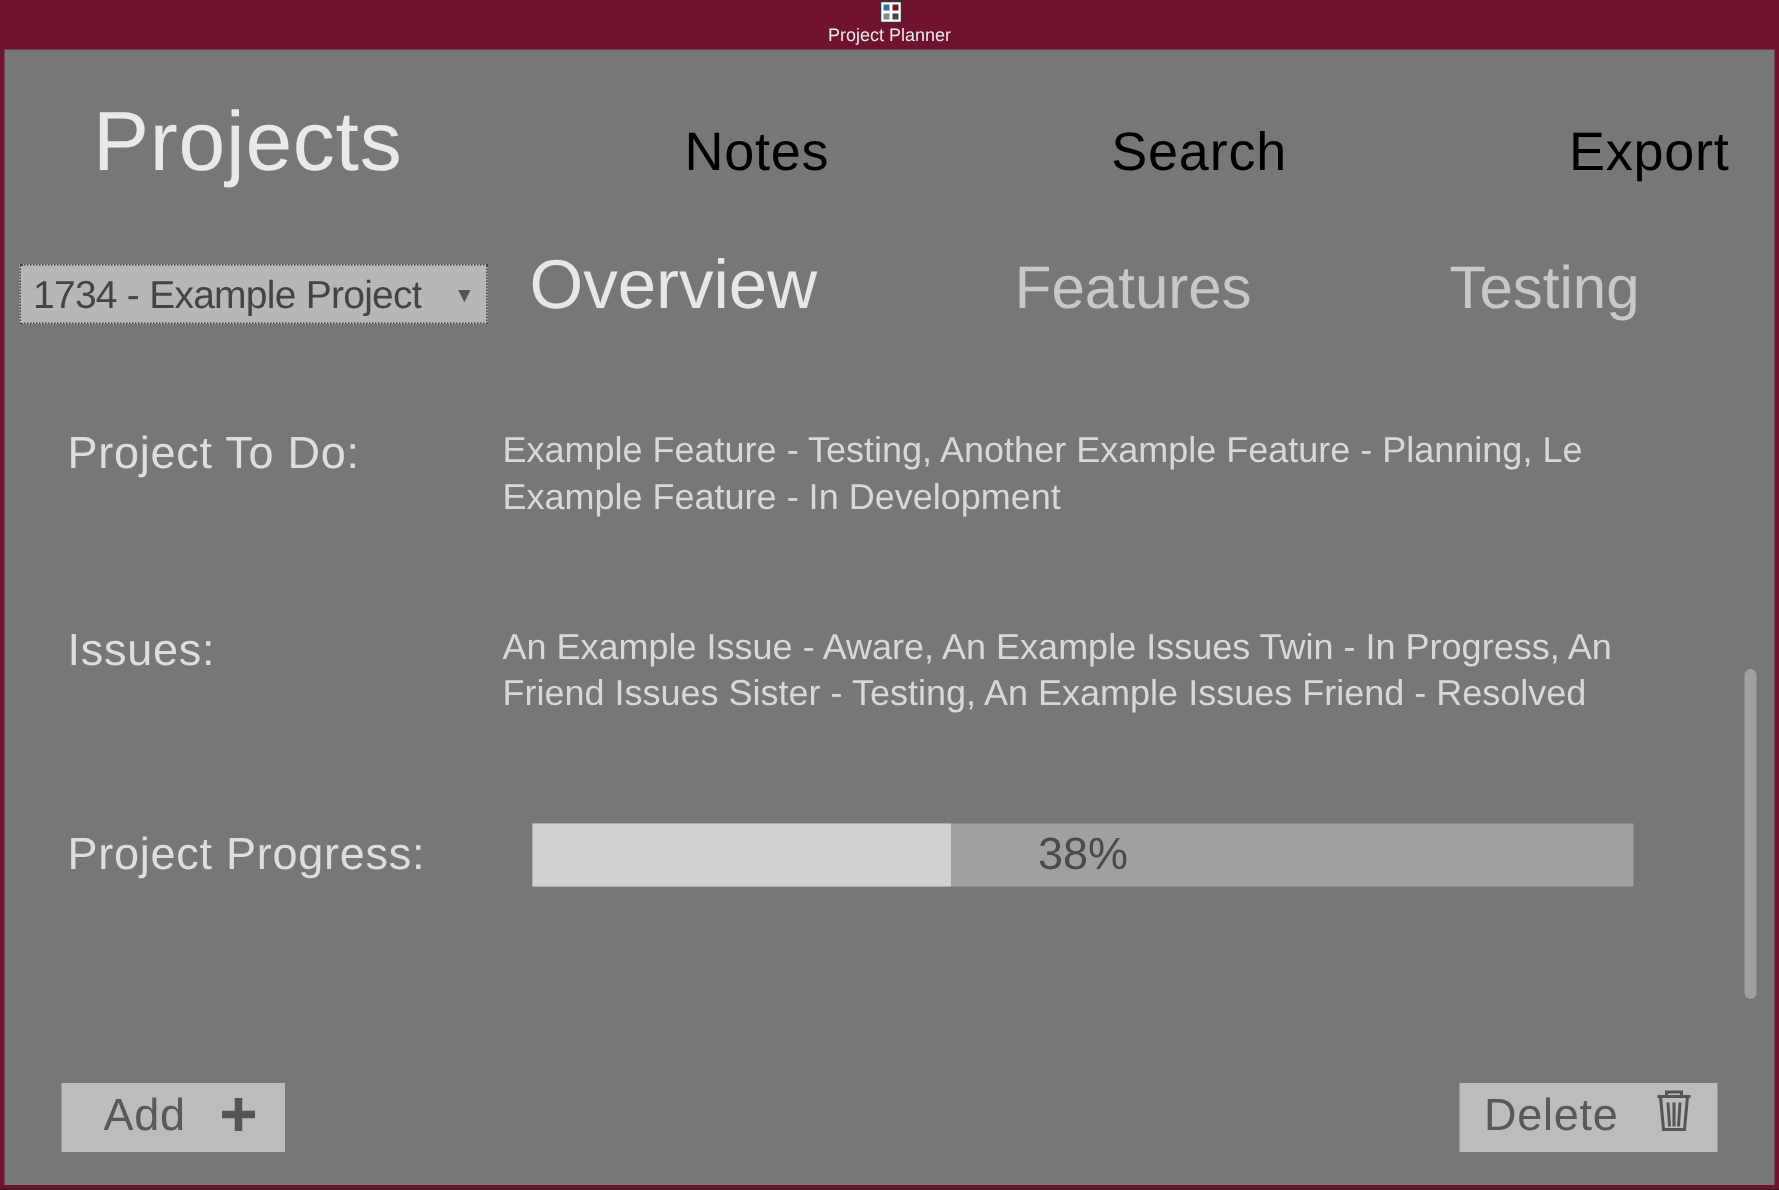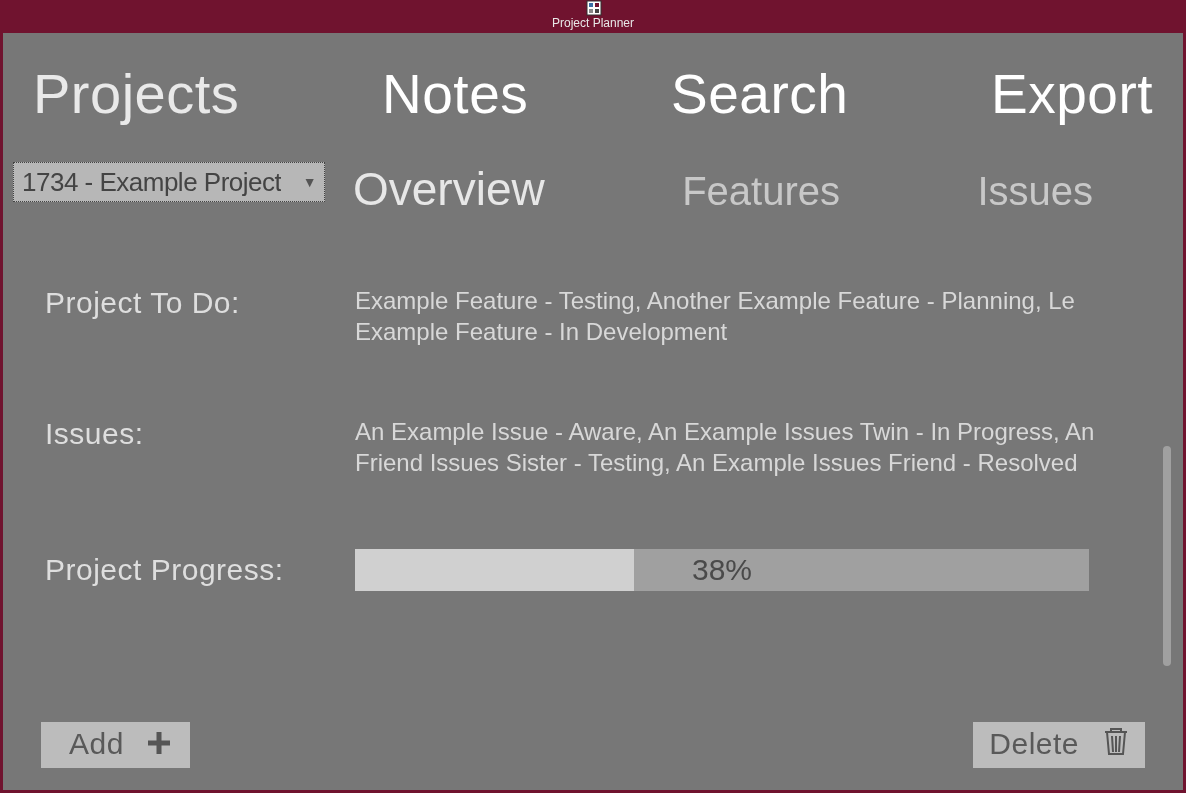--- a/index.html
+++ b/index.html
@@ -40,36 +40,37 @@
     display: flex;
     flex-direction: column;
     position: relative;
   }
   .topnav {
     display: flex;
     align-items: baseline;
     padding: 28px 30px 10px 30px;
     gap: 0;
     color: #c8c8c8;
+    margin-left: 29px;
   }
   .topnav .nav-item {
-    font-size: 55px;
-    font-weight: 200;
-    color: #ffffff;
+    font-size: 36px;
+    font-weight: 200;
+    color: #000000;
     letter-spacing: 0.5px;
     cursor: pointer;
   }
   .topnav .nav-item.active {
     color: #e9e9e9;
     font-size: 56px;
   }
   .topnav .gap1 { flex: 1; }
   .subrow {
     display: flex;
-    align-items: flex-start;
+    align-items: flex-end;
     padding: 26px 30px 10px 6px;
   }
   .project-select {
     background: #b7b7b7;
     border: 1px dotted #444;
     color: #444;
     font-size: 26px;
     font-weight: 300;
     padding: 2px 8px 2px 8px;
     display: flex;
@@ -123,21 +124,20 @@
   }
   .rows {
     padding: 40px 40px 0 34px;
     display: flex;
     flex-direction: column;
     gap: 70px;
   }
   .row {
     display: flex;
     align-items: flex-start;
-    gap: 20px;
   }
   .row .label {
     width: 290px;
     font-size: 30px;
     font-weight: 200;
     color: #dedede;
     letter-spacing: 0.5px;
   }
   .row .value {
     flex: 1;
@@ -243,21 +243,21 @@
     <div class="subrow">
       <div class="project-select">
         <span class="sel-text">1734 - Example Project</span>
         <span class="caret">▼</span>
       </div>
       <div class="subtabs">
         <div class="sub-item active">Overview</div>
         <div class="sgap"></div>
         <div class="sub-item">Features</div>
         <div class="sgap"></div>
-        <div class="sub-item">Issues</div>
+        <div class="sub-item">Testing</div>
         <div style="width:56px"></div>
       </div>
     </div>
 
     <div class="content">
       <div class="rows">
         <div class="row">
           <div class="label">Project To Do:</div>
           <div class="value">Example Feature - Testing, Another Example Feature - Planning, Le Example Feature - In Development</div>
         </div>

